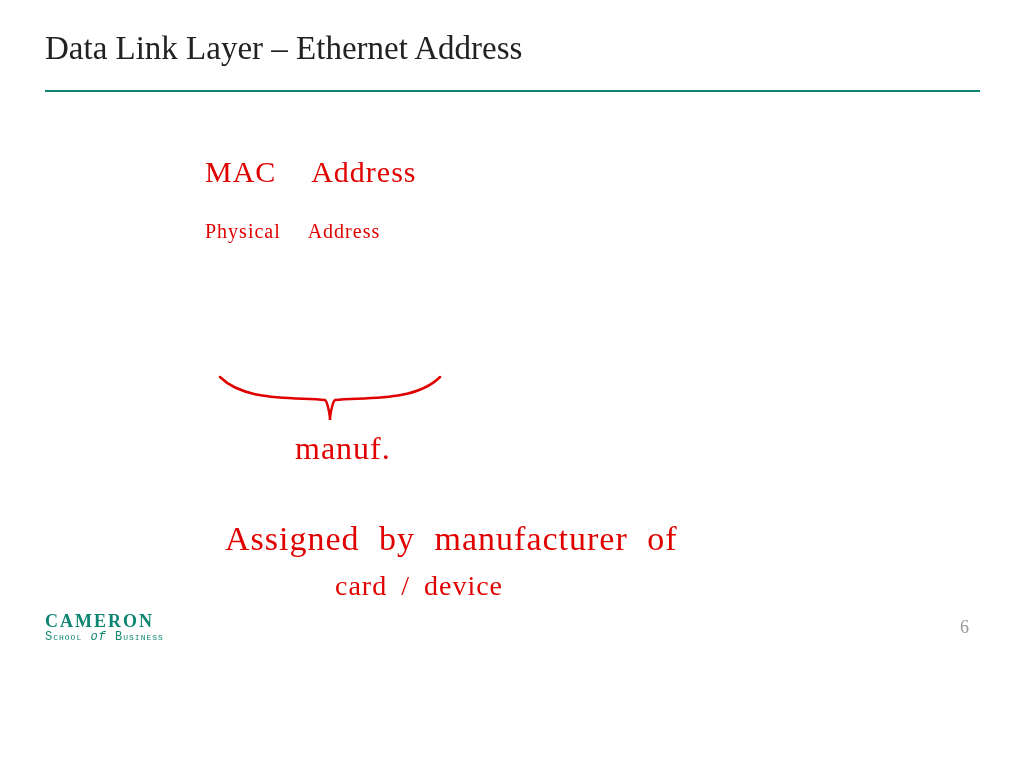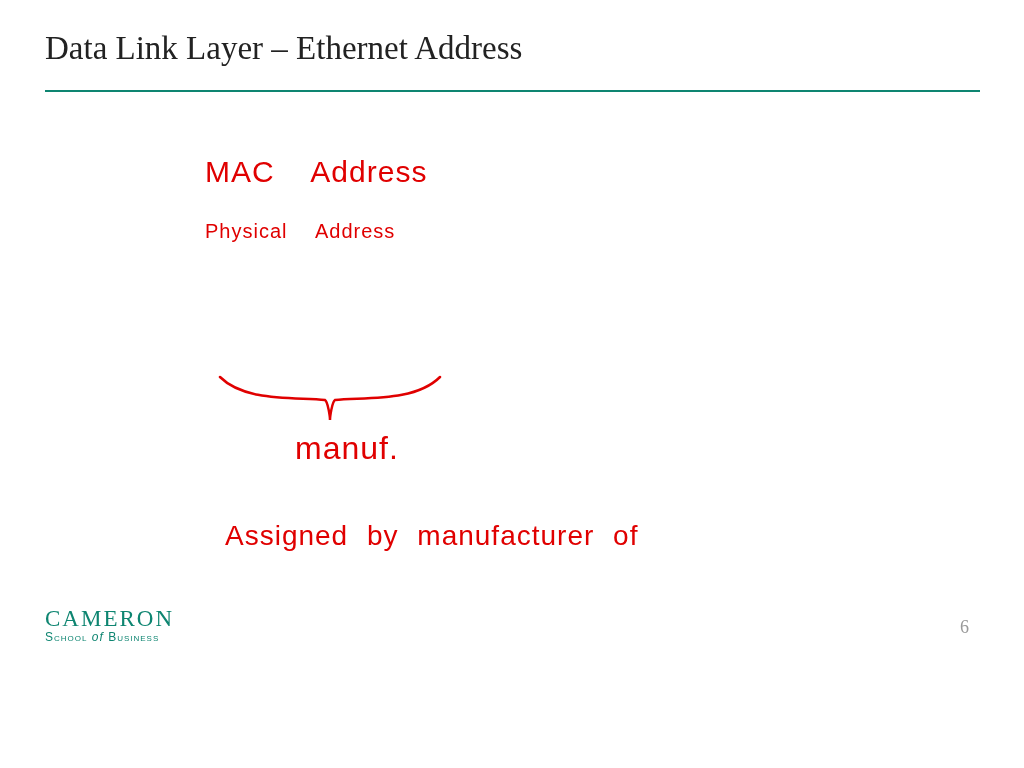--- a/index.html
+++ b/index.html
@@ -28,54 +28,54 @@
   .hr {
     position: absolute;
     top: 90px;
     left: 45px;
     width: 935px;
     height: 0;
     border-top: 2px solid #0e8571;
   }
   .hand {
     position: absolute;
-    font-family: Liberation Sans, sans-serif;
+    font-family: Liberation Serif, serif;
     color: #e00000;
     font-weight: 500;
     white-space: nowrap;
     letter-spacing: 1px;
   }
   .h1 { top: 155px; left: 205px; font-size: 30px; word-spacing: 28px; }
   .h2 { top: 220px; left: 205px; font-size: 20px; word-spacing: 22px; }
   .h3 { top: 330px; left: 225px; font-size: 30px; letter-spacing: 2px; word-spacing: 4px;}
   .h4 { top: 430px; left: 295px; font-size: 32px; }
-  .h5 { top: 520px; left: 225px; font-size: 28px; word-spacing: 10px;}
+  .h5 { top: 520px; left: 225px; font-size: 34px; word-spacing: 10px;}
   .h6 { top: 570px; left: 335px; font-size: 28px; word-spacing: 6px;}
   .brace {
     position: absolute;
     top: 372px;
     left: 215px;
     width: 230px;
     height: 55px;
     pointer-events: none;
   }
   .footer {
     position: absolute;
     bottom: 20px;
     left: 45px;
     color: #0e8571;
   }
   .footer .l1 {
     font-family: Georgia, 'Times New Roman', serif;
-    font-size: 23px;
+    font-size: 18px;
     letter-spacing: 2px;
-    font-weight: 400;
+    font-weight: 700;
   }
   .footer .l2 {
-    font-family: Liberation Sans, sans-serif;
+    font-family: Liberation Mono, monospace;
     font-size: 12px;
     letter-spacing: 1px;
     margin-top: -2px;
   }
   .footer .l2 .it { font-style: italic; text-transform: none; }
   .footer .l2 .sc { font-variant: small-caps; letter-spacing: 1px; }
   .pagenum {
     position: absolute;
     bottom: 26px;
     right: 55px;
@@ -94,20 +94,21 @@
 
   <div class="hand h1">MAC  Address</div>
   <div class="hand h2">Physical  Address</div>
 
   <svg class="brace" viewBox="0 0 230 55" fill="none" stroke="#e00000" stroke-width="2.5" stroke-linecap="round">
     <path d="M5 5 C 30 30, 80 25, 110 28 C 113 30, 115 45, 115 48 C 115 45, 117 30, 120 28 C 150 25, 200 30, 225 5"></path>
   </svg>
   <div class="hand h4">manuf.</div>
 
   <div class="hand h5">Assigned  by  manufacturer  of</div>
+  <div class="hand h6">card / device</div>
 
   <div class="footer">
     <div class="l1">CAMERON</div>
     <div class="l2">
       <span class="sc">School</span>
       <span class="it">of</span>
       <span class="sc">Business</span>
     </div>
   </div>
 

